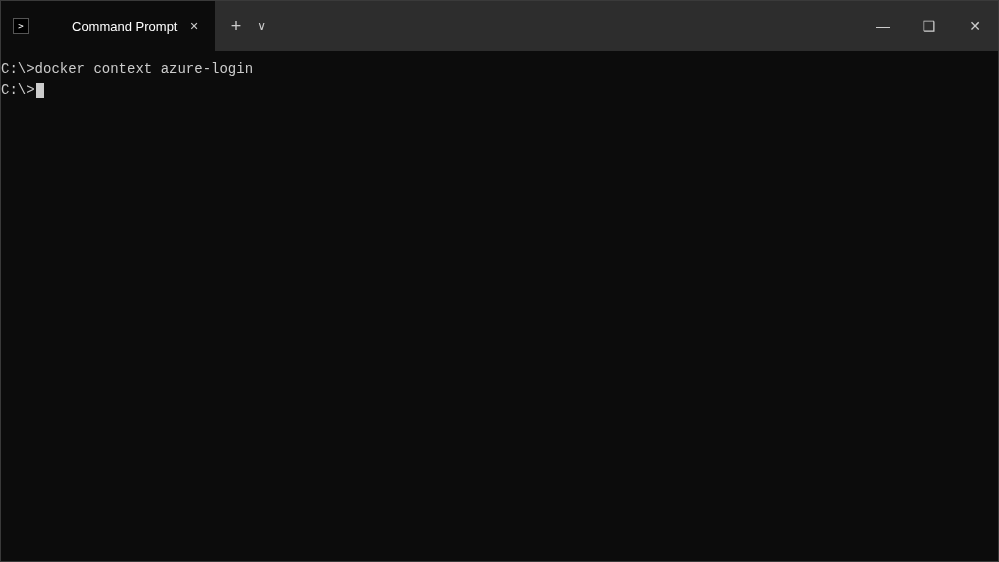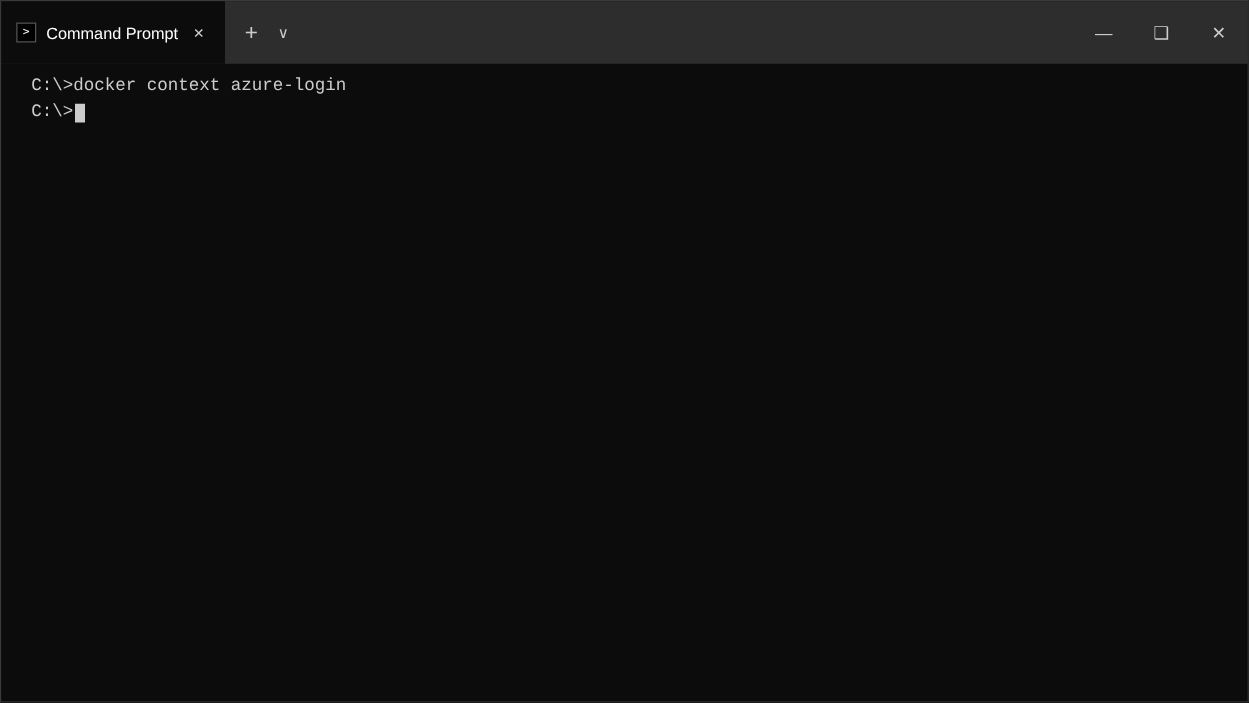--- a/index.html
+++ b/index.html
@@ -55,20 +55,21 @@
     .tab-icon {
       width: 16px;
       height: 16px;
       flex-shrink: 0;
     }
 
     .tab-title {
       color: #ffffff;
       font-size: 13px;
       white-space: nowrap;
+      margin-left: 35px;
     }
 
     .tab-close {
       color: #cccccc;
       font-size: 11px;
       cursor: pointer;
       padding: 2px 4px;
       border-radius: 3px;
       display: flex;
       align-items: center;
@@ -115,21 +116,21 @@
       align-items: center;
       justify-content: center;
       cursor: pointer;
       color: #cccccc;
       font-size: 14px;
     }
 
     .terminal-body {
       flex: 1;
       background: #0c0c0c;
-      padding: 8px 24px;
+      padding: 8px 0;
       overflow-y: auto;
       font-family: 'Consolas', 'Courier New', monospace;
       font-size: 14px;
       color: #cccccc;
       line-height: 1.5;
     }
 
     .terminal-line {
       white-space: pre;
     }

